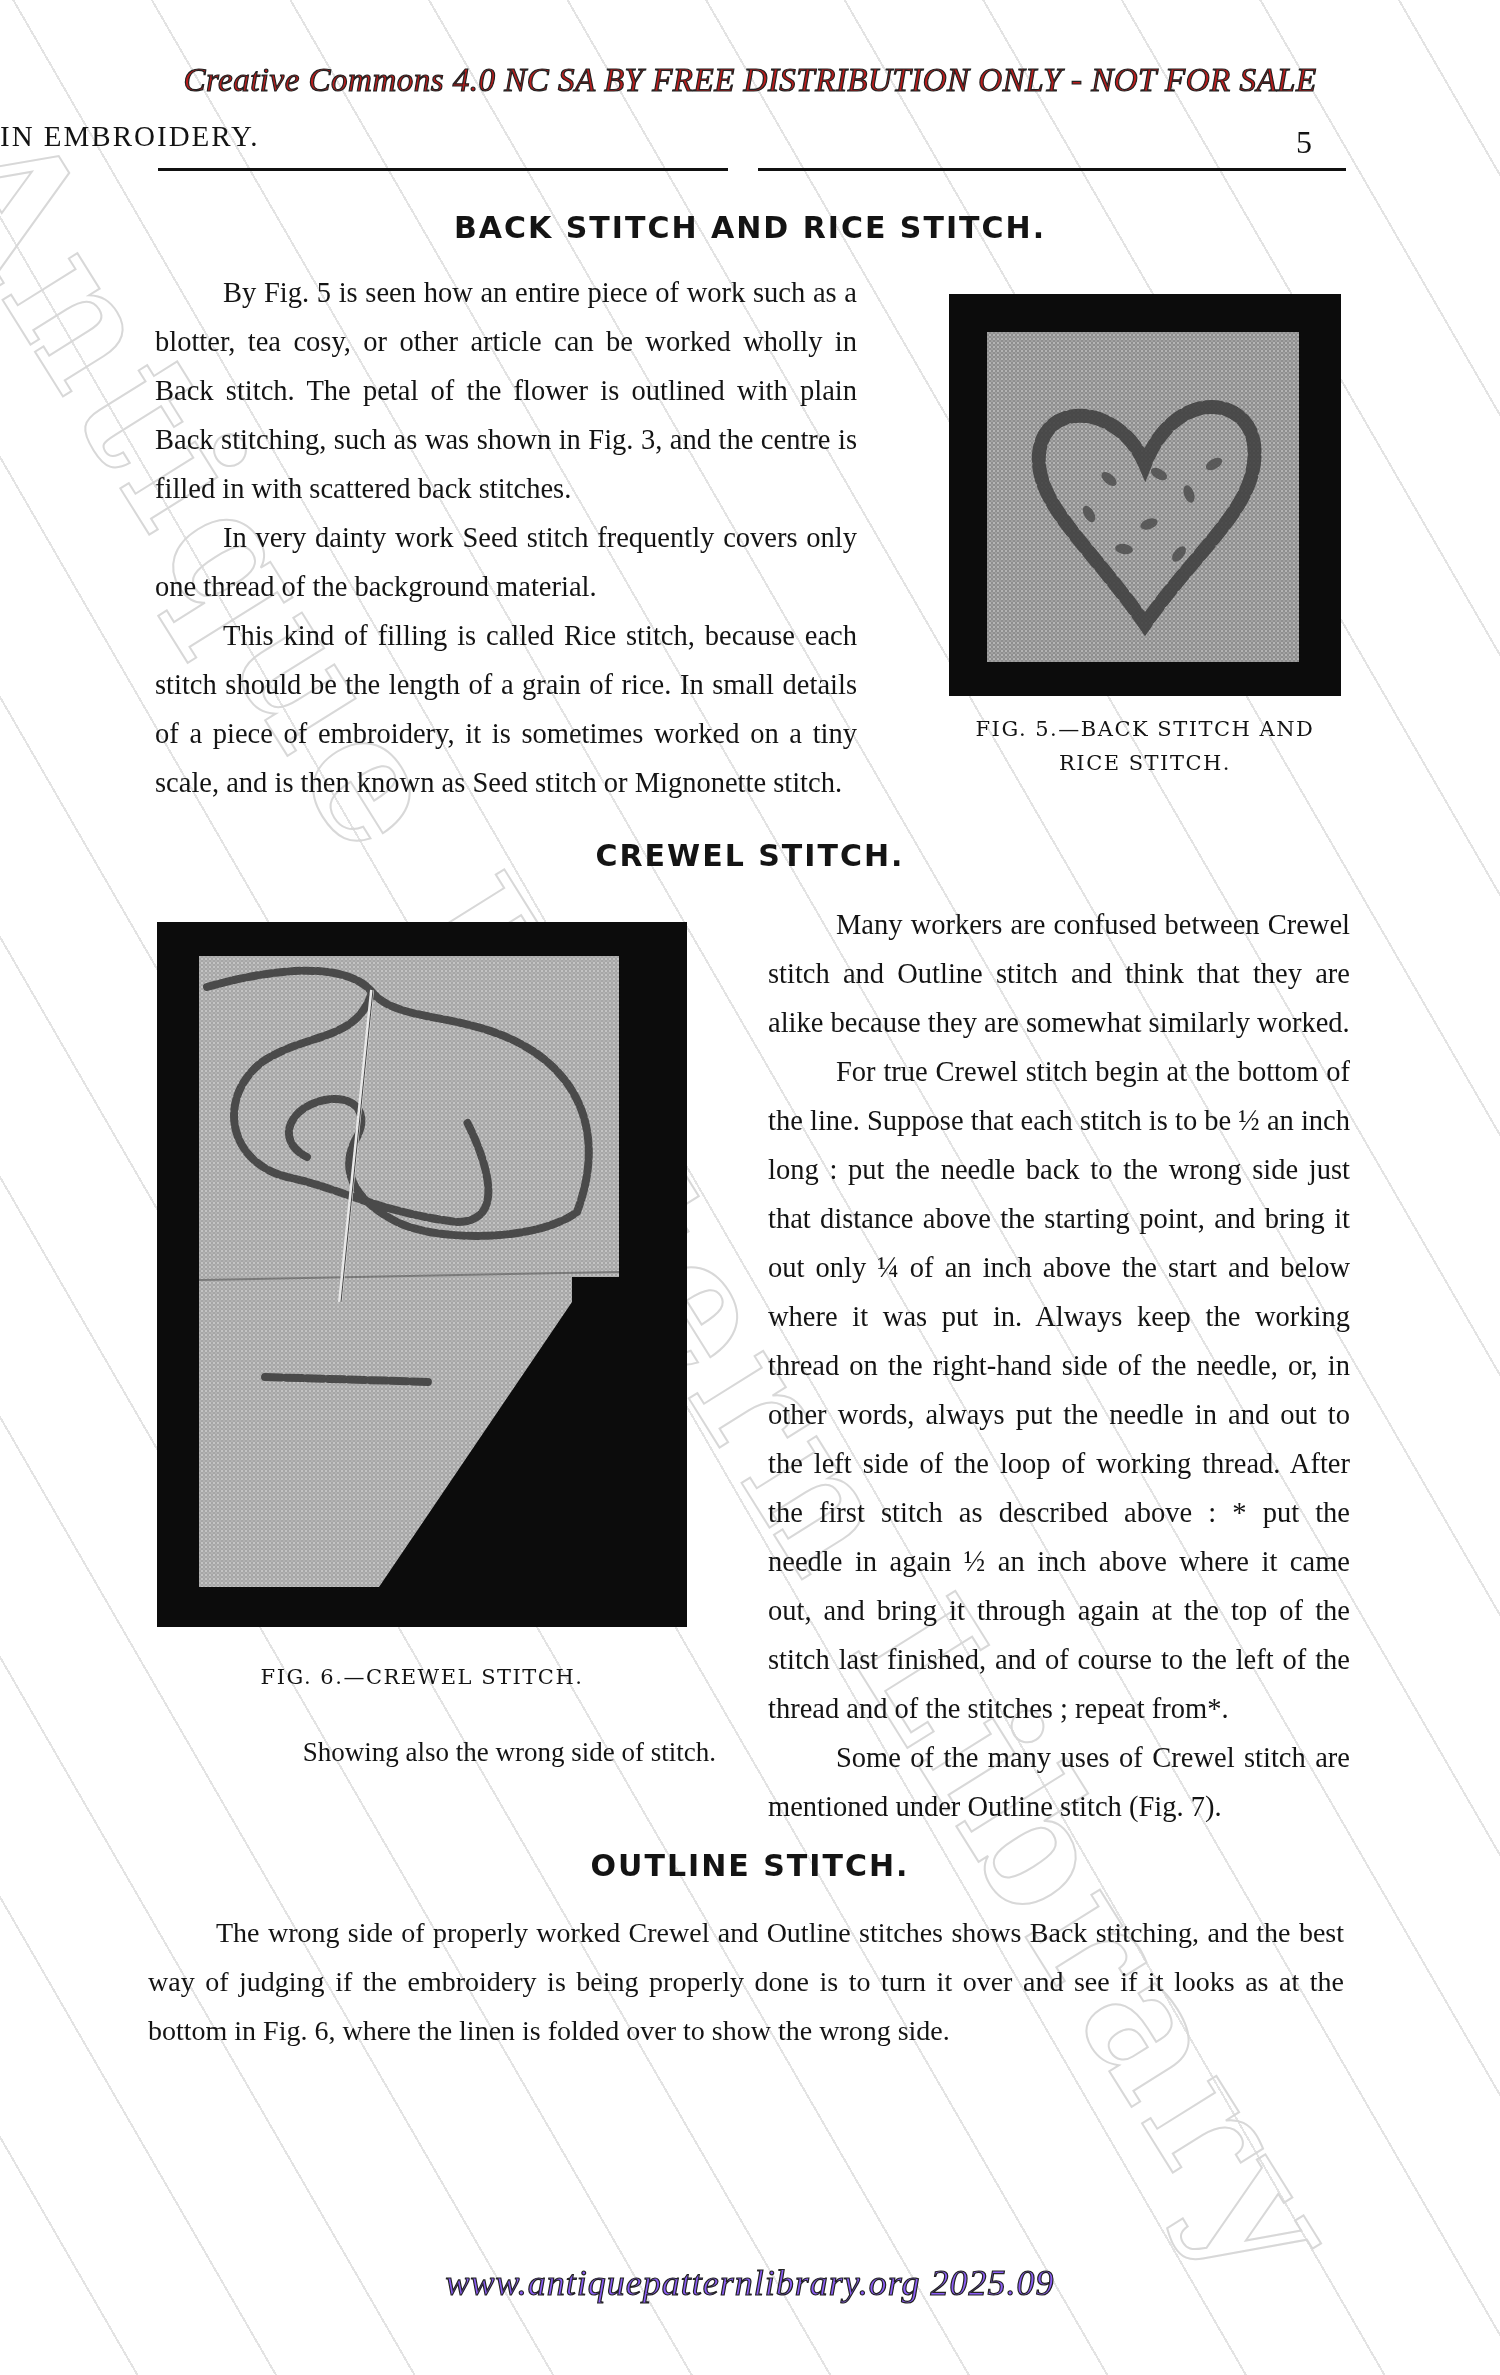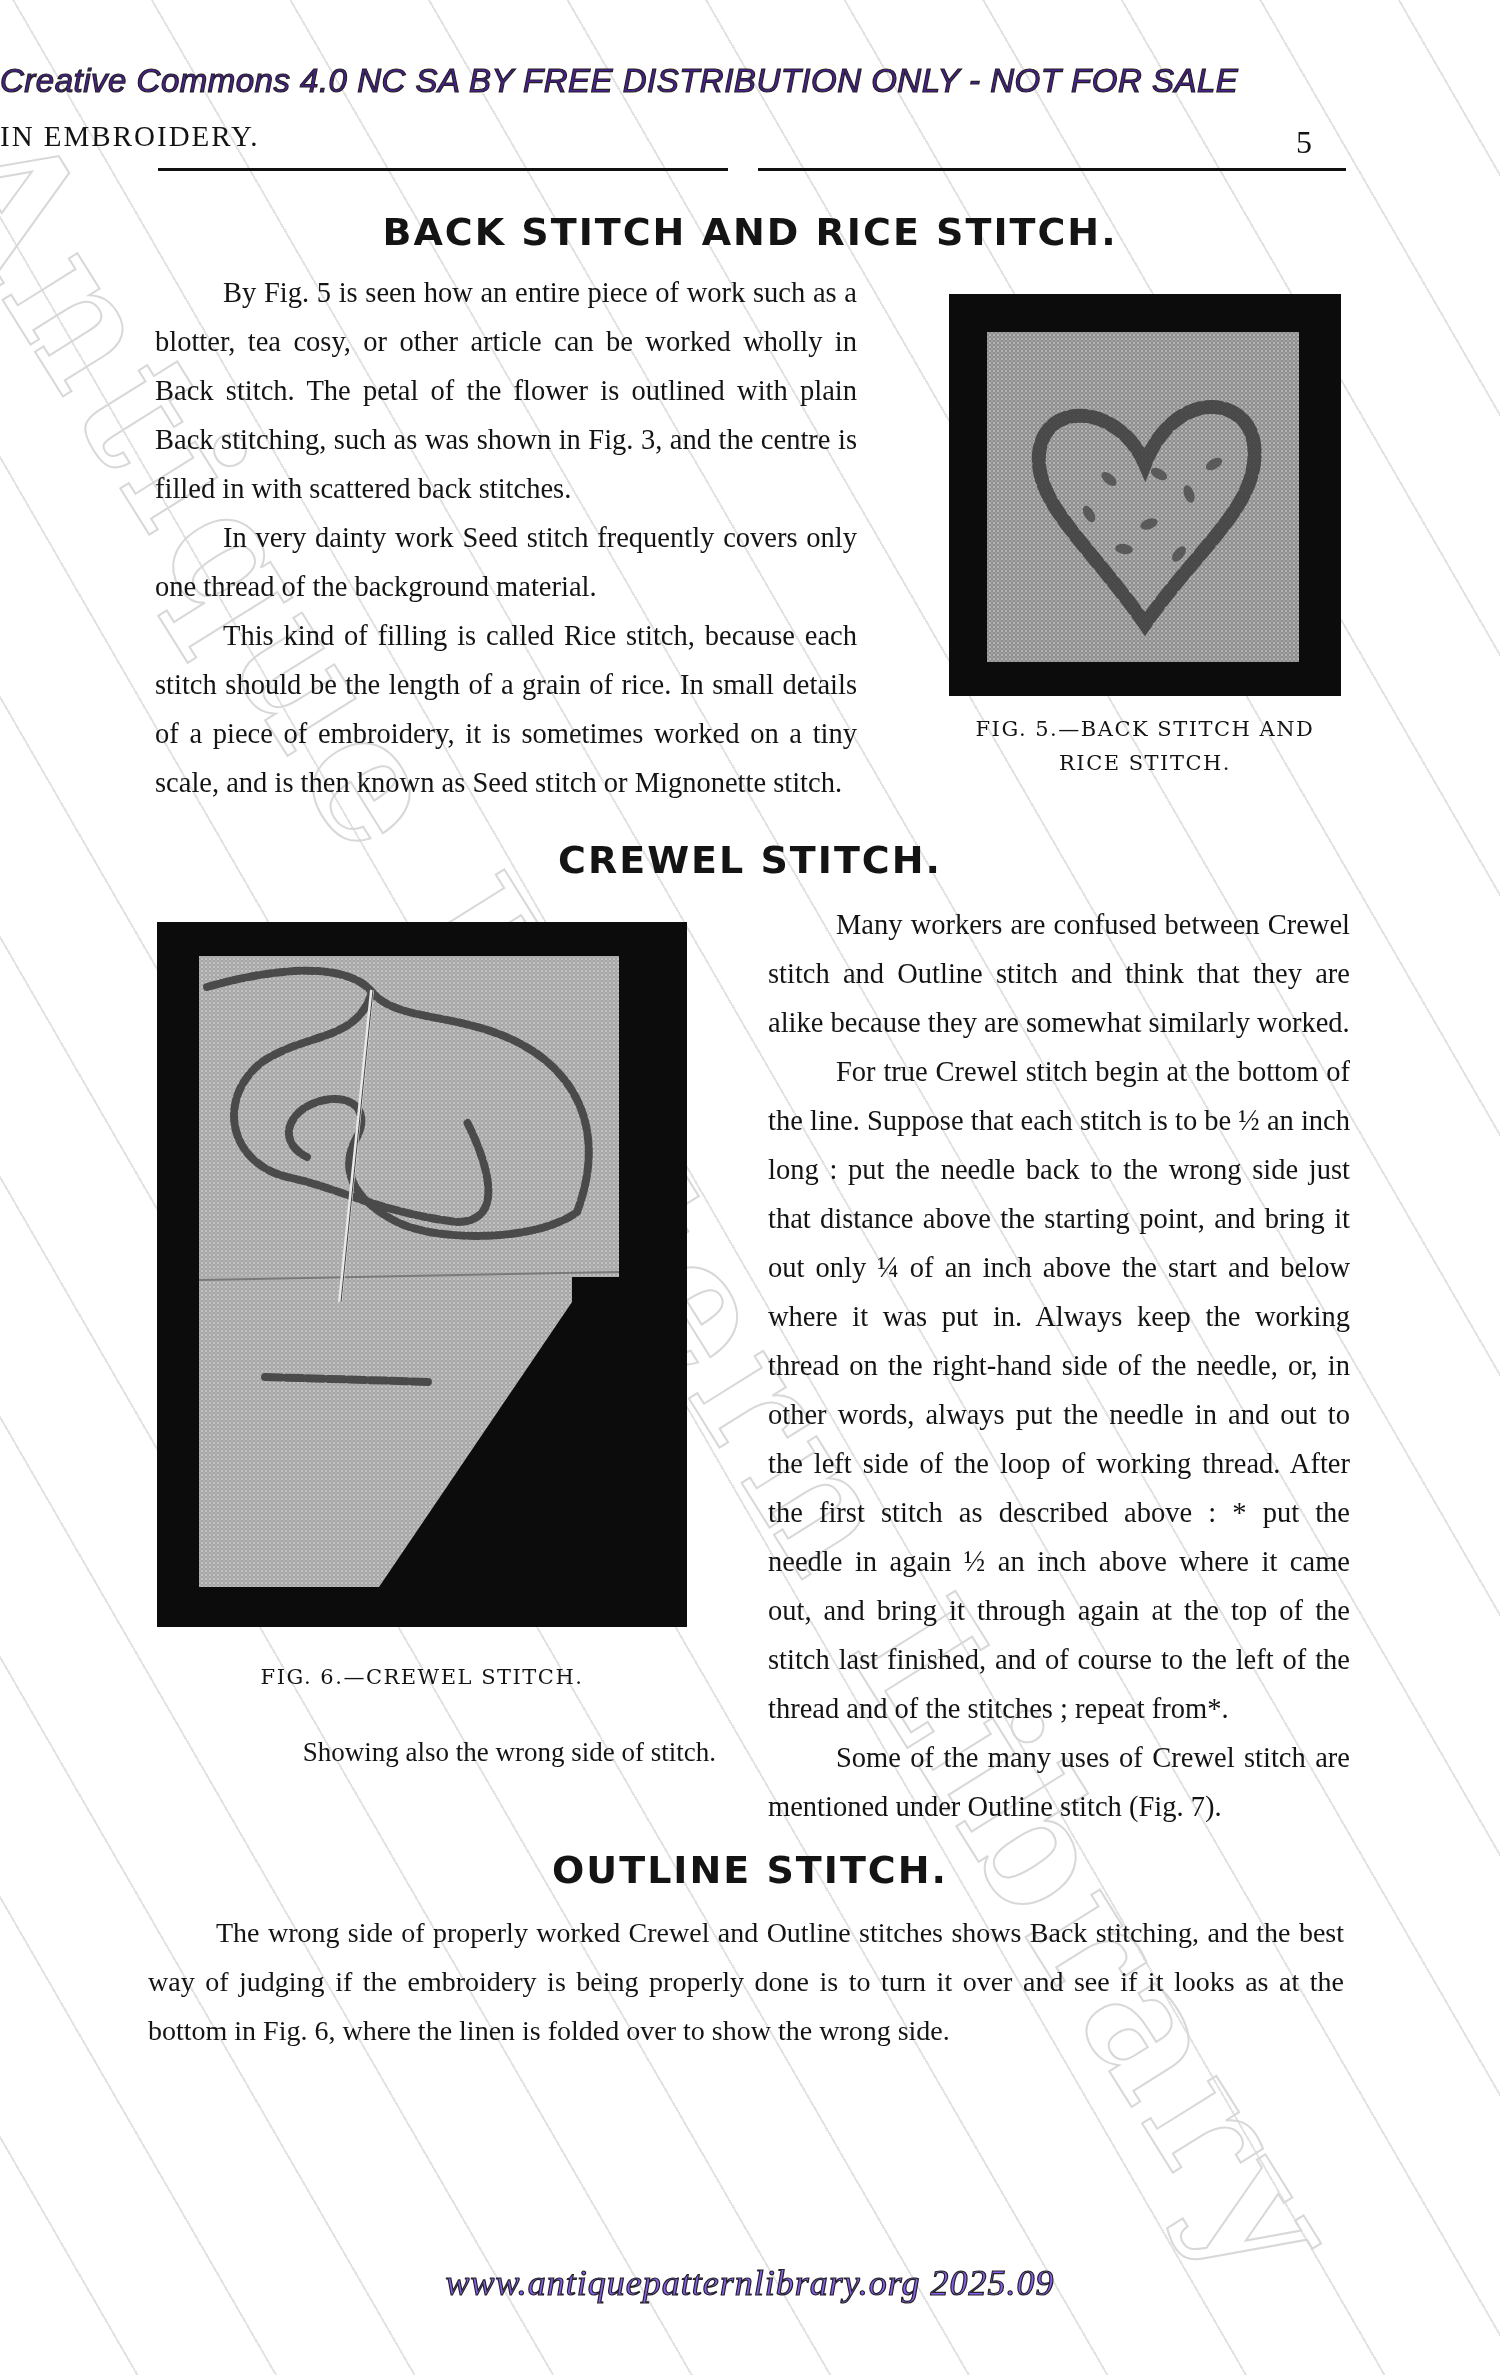--- a/index.html
+++ b/index.html
@@ -9,36 +9,36 @@
     background-image: repeating-linear-gradient(60deg, transparent 0px, transparent 118px, #e3e3e3 118px, #e3e3e3 120px);
     font-family: "Liberation Serif", "DejaVu Serif", serif; color: #141414;
   }
   .wm {
     position: absolute; font-family: "DejaVu Serif", serif; font-size: 170px; font-weight: bold;
     color: transparent; -webkit-text-stroke: 2px #d8d8d8; white-space: nowrap;
     transform-origin: left top; transform: rotate(58deg); left: 60px; top: 90px; letter-spacing: 10px;
     pointer-events: none;
   }
   .license {
-    position: absolute; top: 62px; left: 0; width: 1500px; 
-    font-family: Liberation Sans, sans-serif; font-style: italic; font-size: 33px;
-    color: #4c1d95; -webkit-text-stroke: 1.2px #222; letter-spacing: 0.5px;
+    position: absolute; top: 62px; left: 0; width: 1500px; text-align: center;
+    font-family: Liberation Serif, serif; font-style: italic; font-size: 33px;
+    color: #b91c1c; -webkit-text-stroke: 1.2px #222; letter-spacing: 0.5px;
   }
   .running-head {
     position: absolute; top: 120px; left: 0; width: 1500px; 
     font-size: 29px; letter-spacing: 2px;
   }
   .page-number { position: absolute; top: 124px; left: 1296px; font-size: 32px; }
   .rule-line {
     position: absolute; top: 168px; left: 158px; width: 1188px; height: 3px;
     background: linear-gradient(90deg,#111 0 48%, transparent 48% 50.5%, #111 50.5% 100%);
   }
   h2 {
     position: absolute; left: 0; width: 1500px; margin: 0; text-align: center;
-    font-family: "DejaVu Sans", sans-serif; font-weight: bold; font-size: 38px; letter-spacing: 2px;
+    font-family: "DejaVu Sans", sans-serif; font-weight: bold; font-size: 30px; letter-spacing: 2px;
   }
   .para { position: absolute; margin: 0; font-size: 28.5px; line-height: 49px; text-align: justify; }
   .para p { margin: 0; text-indent: 68px; }
   .fig-frame { position: absolute; background: #0c0c0c; }
   .caption {
     position: absolute; text-align: center; font-family: "DejaVu Serif", serif;
     font-size: 21px; letter-spacing: 1.5px; line-height: 34px;
   }
   .footer {
     position: absolute; top: 2262px; left: 0; width: 1500px; text-align: center;

